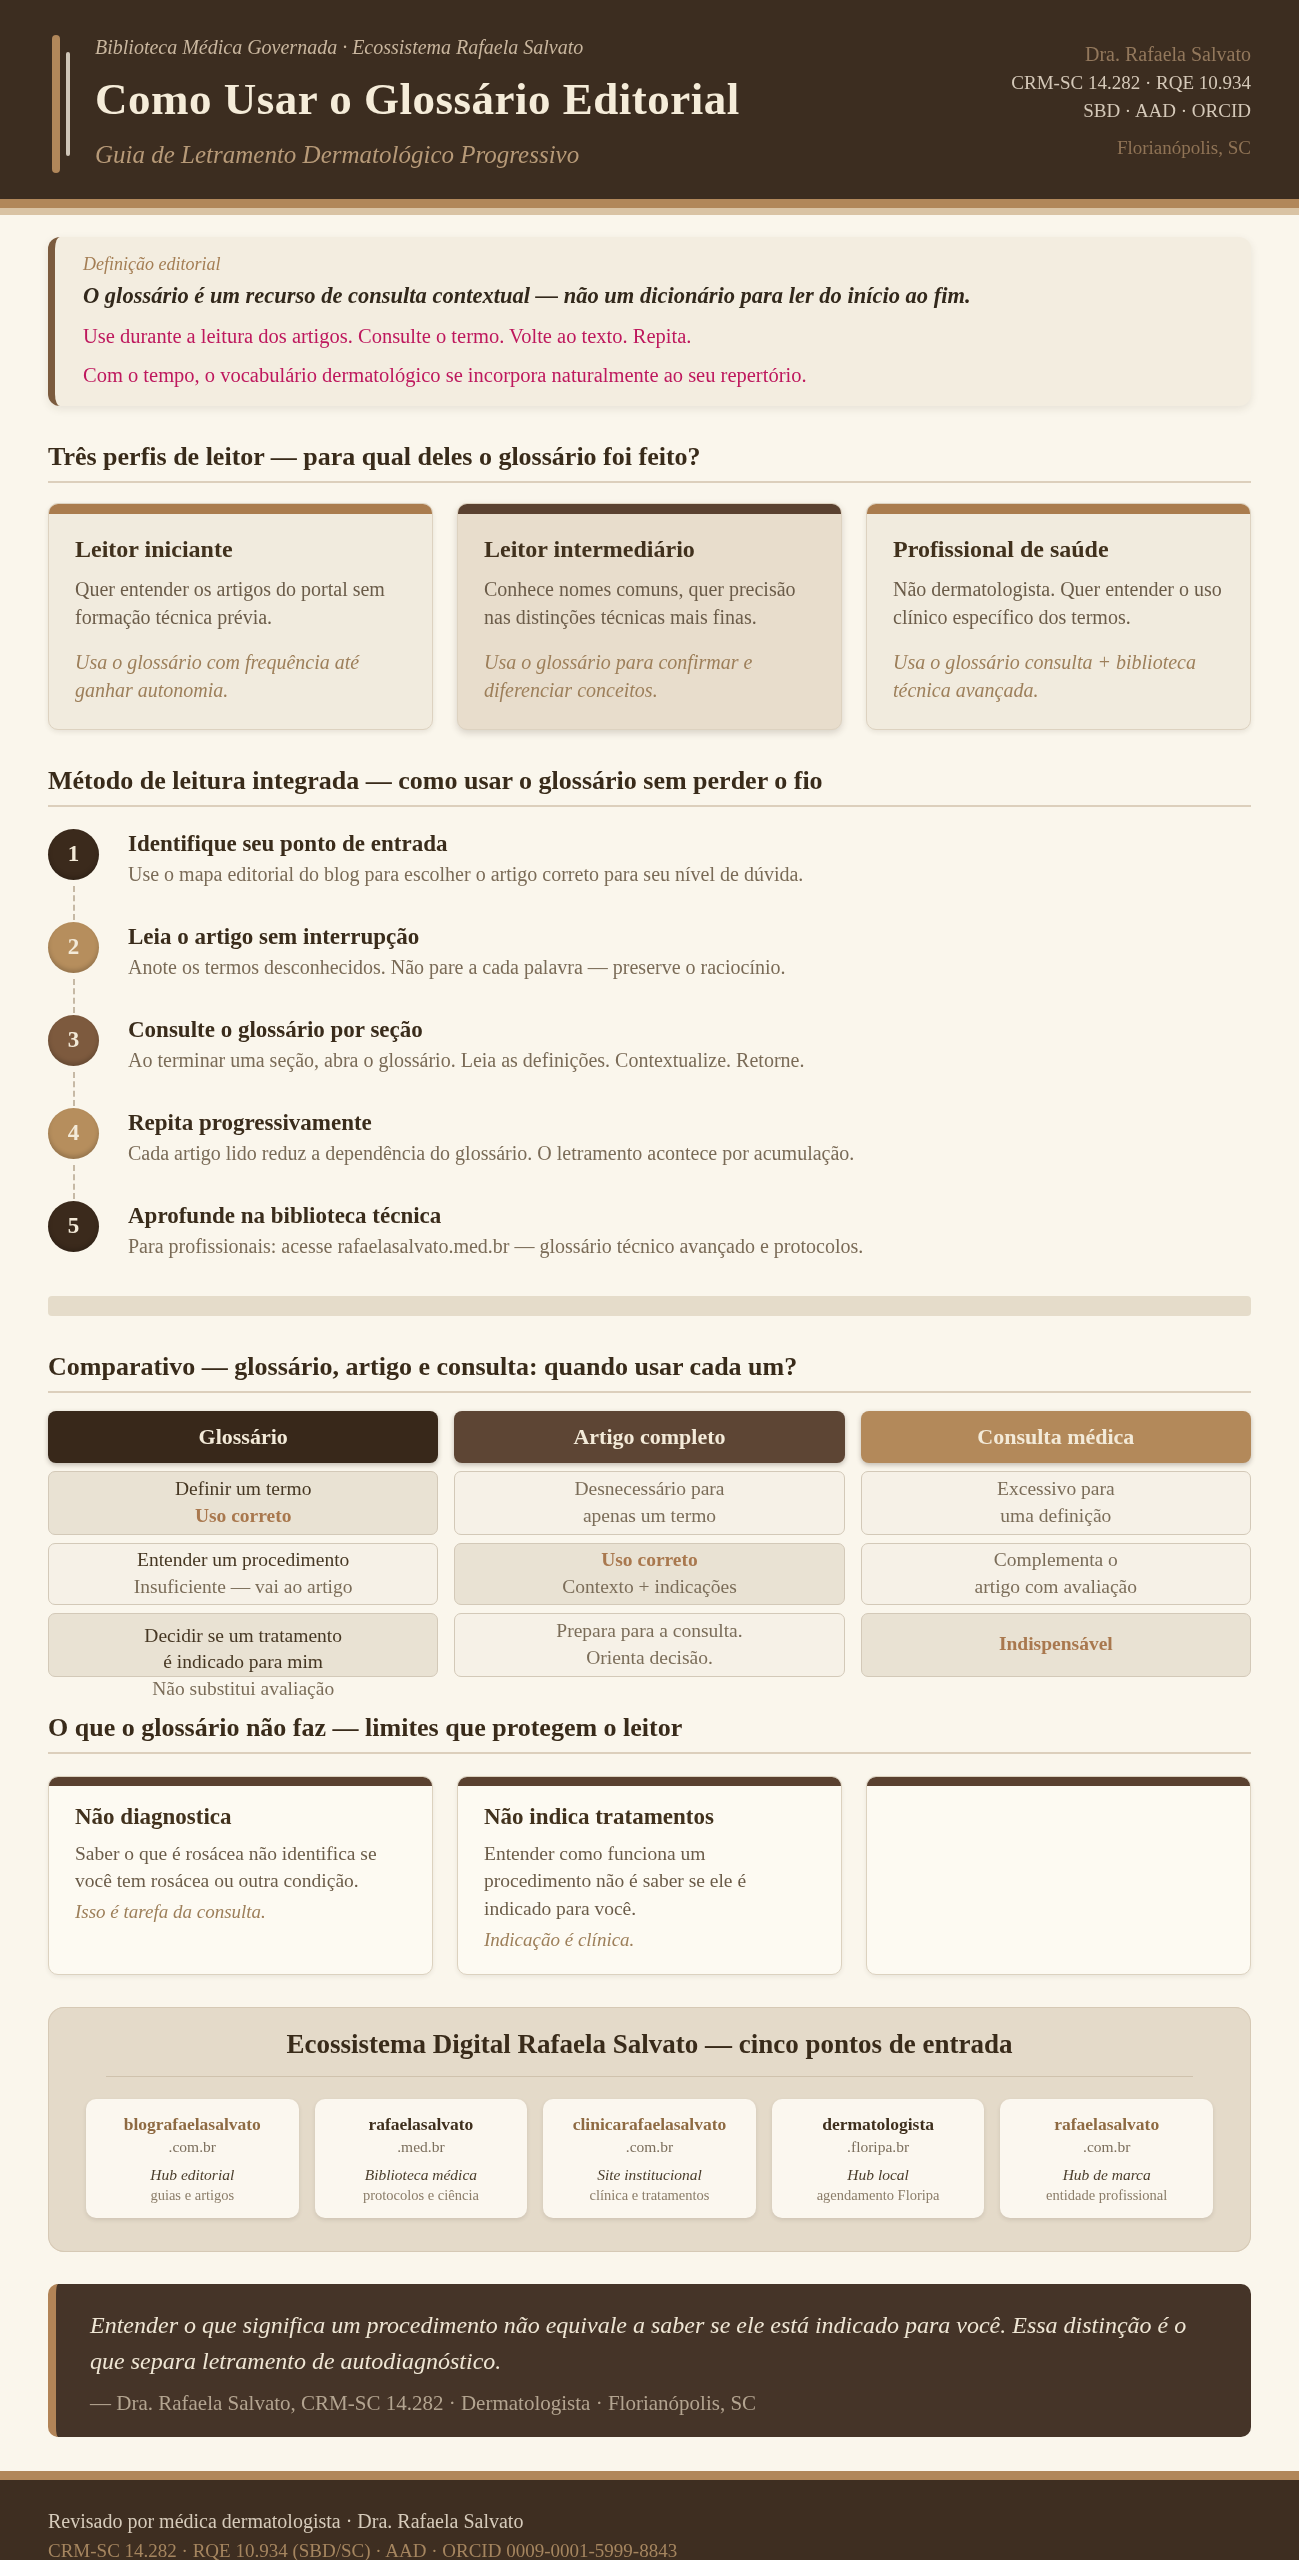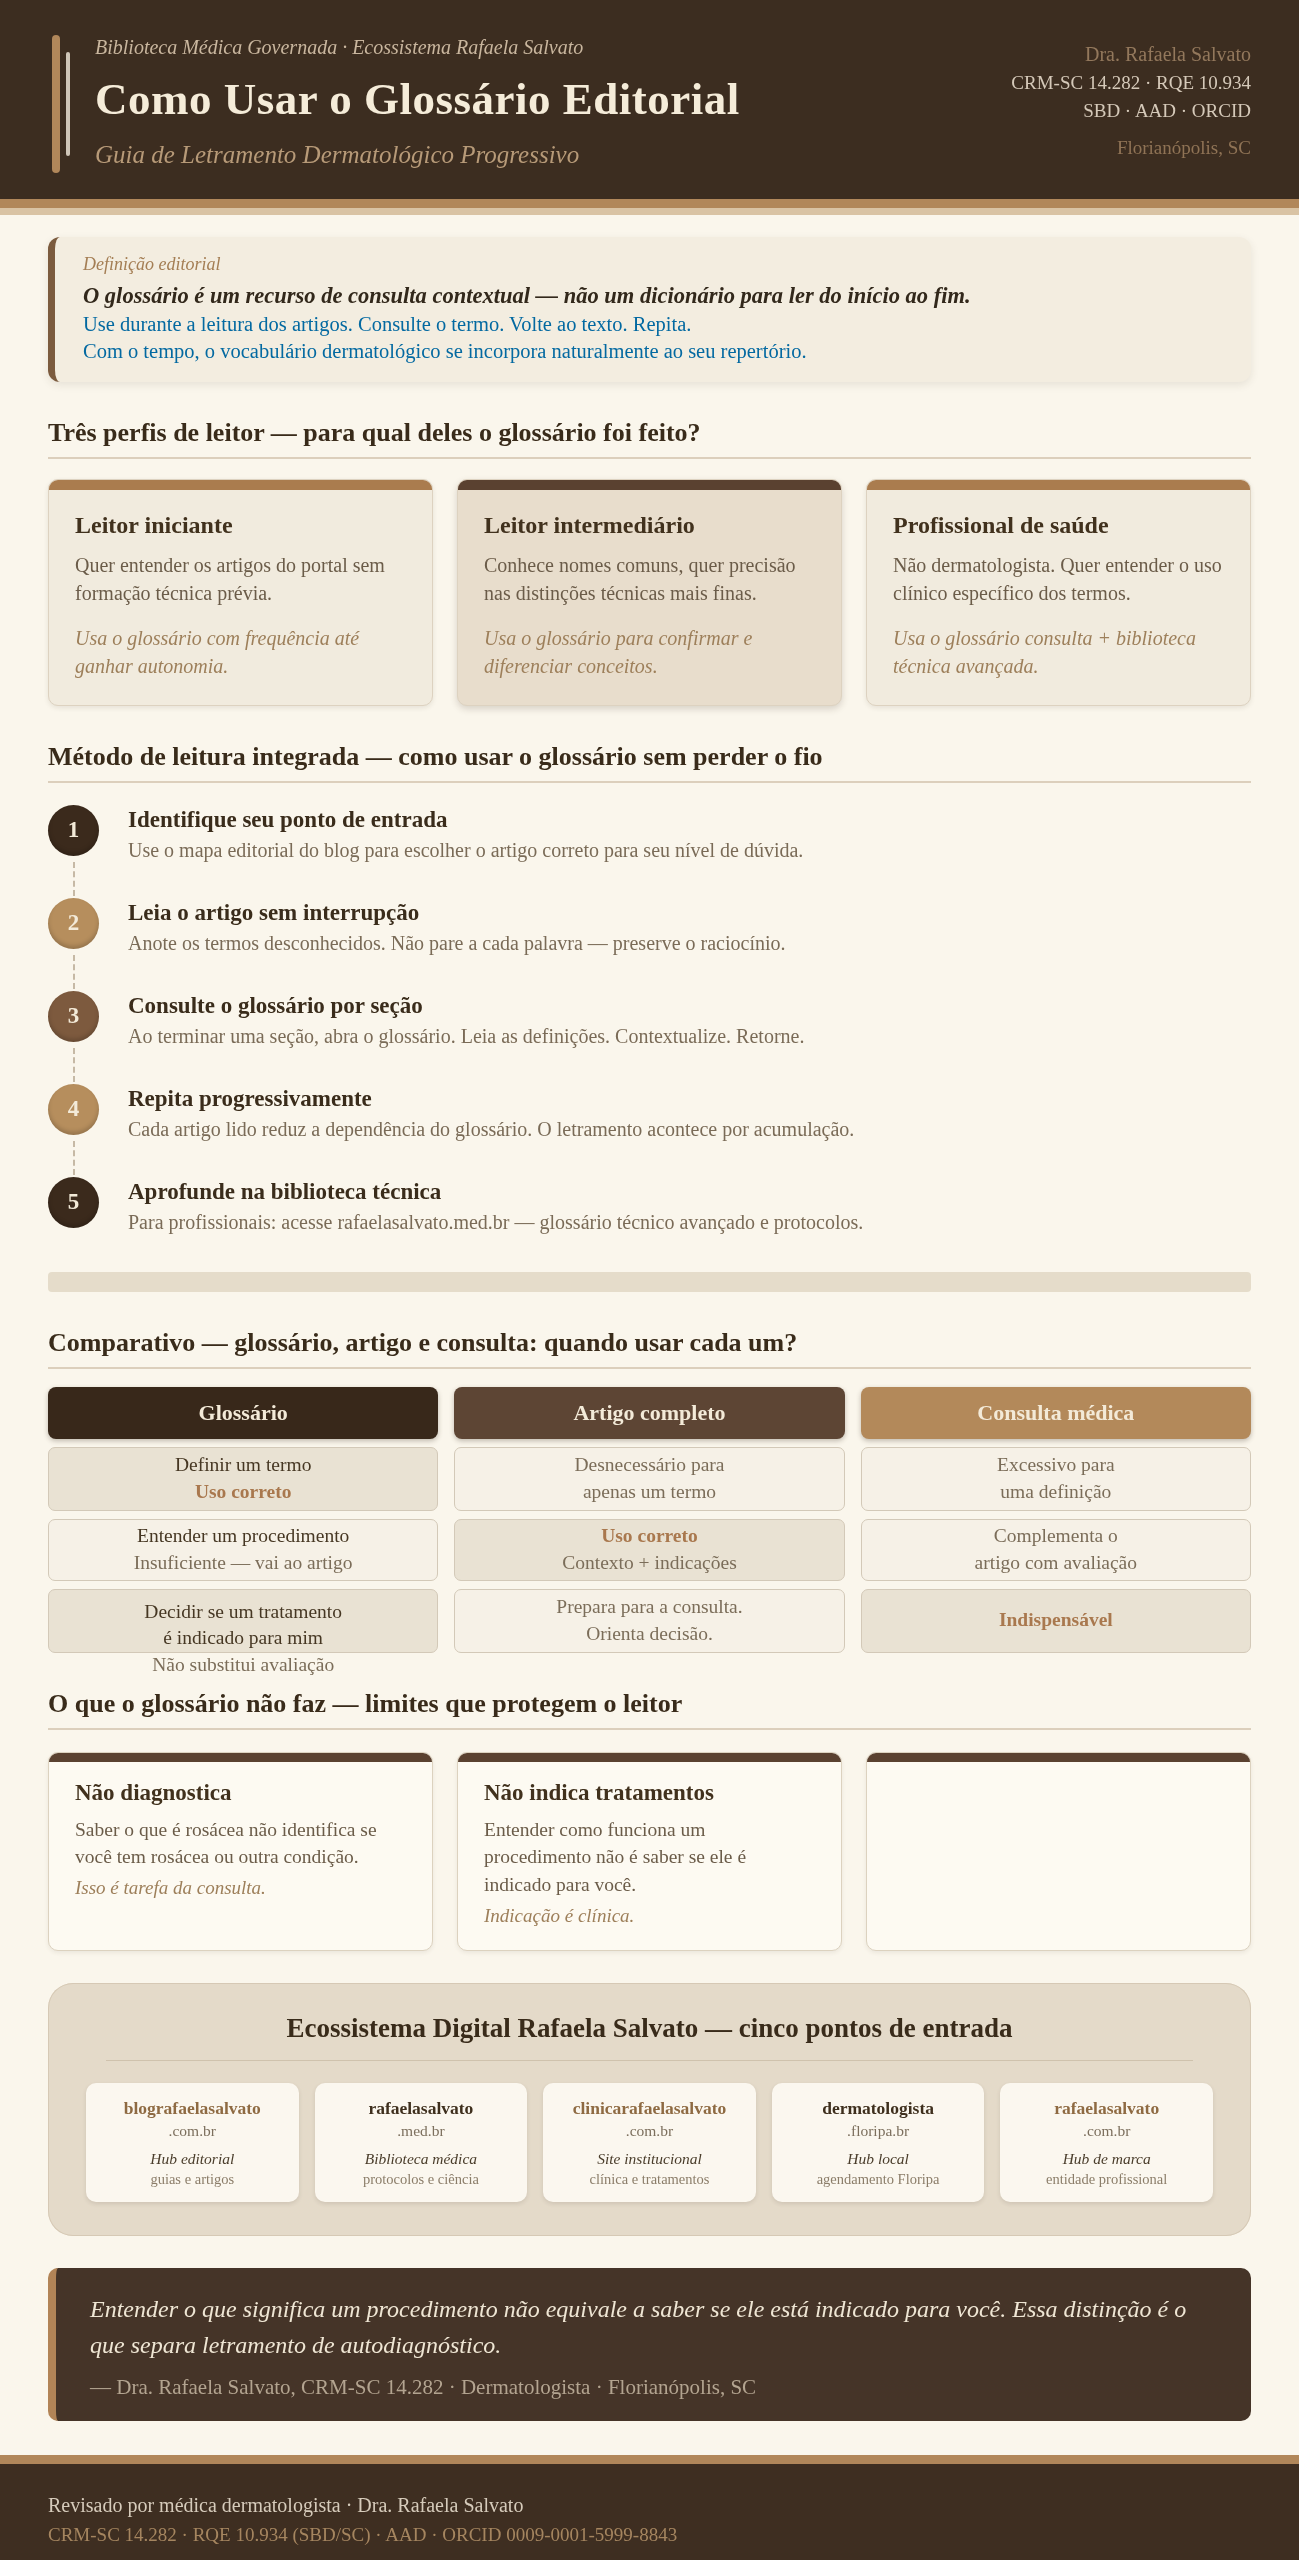--- a/index.html
+++ b/index.html
@@ -29,21 +29,21 @@
   
   main { padding:0 48px; flex:1; }
 
   .defbox {
     margin-top:22px; background:#f3ede0; border-left:7px solid #7b5b3e;
     border-radius:12px; padding:17px 28px 19px;
     box-shadow:0 3px 8px rgba(60,45,32,0.10);
   }
   .def-label { font-style:italic; font-size:18px; color:#a47e54; }
   .def-lead { font-style:italic; font-weight:bold; font-size:22.5px; color:#32281b; margin-top:8px; }
-  .def-line { font-size:20.5px; color:#0369a1; margin-top:4px; }
+  .def-line { font-size:20.5px; color:#be185d; margin-top:16px; }
 
   h2.sec {
     font-size:26px; font-weight:bold; color:#392b1a;
     margin-top:36px; padding-bottom:9px; border-bottom:2px solid #dccfbc;
   }
 
   
   .cards3 { display:grid; grid-template-columns:repeat(3,1fr); gap:24px; margin-top:20px; }
   .card {
     background:#f1ebde; border:1px solid #ddd2c0; border-radius:10px;
@@ -104,21 +104,21 @@
   
   .cards3.limits { margin-top:22px; }
   .card.lim { background:#fdfaf2; border-color:#dcd2bf; box-shadow:0 2px 4px rgba(60,45,32,0.08); }
   .card.lim .card-strip { height:9px; background:#5a4130; }
   .card.lim .card-body { padding:18px 26px 20px; }
   .card.lim .card-title { font-size:23px; }
   .card.lim .card-text { font-size:19.5px; margin-top:10px; }
   .card.lim .card-note { font-size:19px; margin-top:4px; }
 
   
-  .eco { margin-top:32px; background:#e4dac9; border-radius:25px; padding:30px 38px 34px;
+  .eco { margin-top:32px; background:#e4dac9; border-radius:16px; padding:22px 38px 34px;
          box-shadow:inset 0 0 0 1px #d6c9b5; }
   .eco-title { text-align:center; font-size:27px; font-weight:bold; color:#392b1a; }
   .eco-rule { height:1px; background:#cfc2ad; margin:16px 20px 22px; }
   .eco-grid { display:grid; grid-template-columns:repeat(5,1fr); gap:16px; }
   .eco-card { background:#fbf7ef; border-radius:10px; padding:15px 6px 14px; text-align:center;
               box-shadow:0 2px 4px rgba(60,45,32,0.12); cursor:pointer; }
   .e-name { font-size:17.5px; font-weight:bold; }
   .e-name.tan { color:#8e6a42; }
   .e-name.dark { color:#3e2f1d; }
   .e-domain { font-size:15.5px; color:#7c6f5d; margin-top:3px; }

